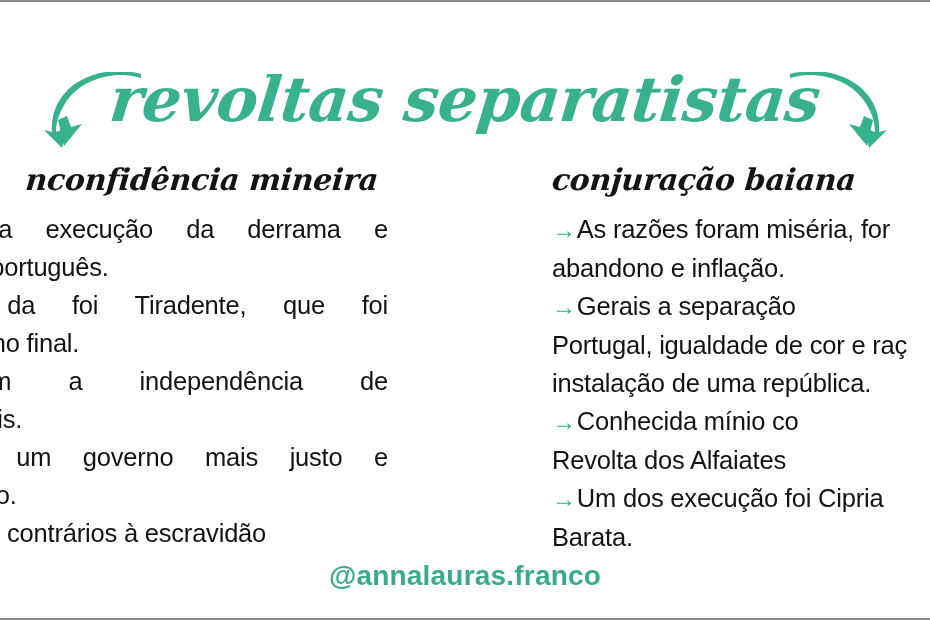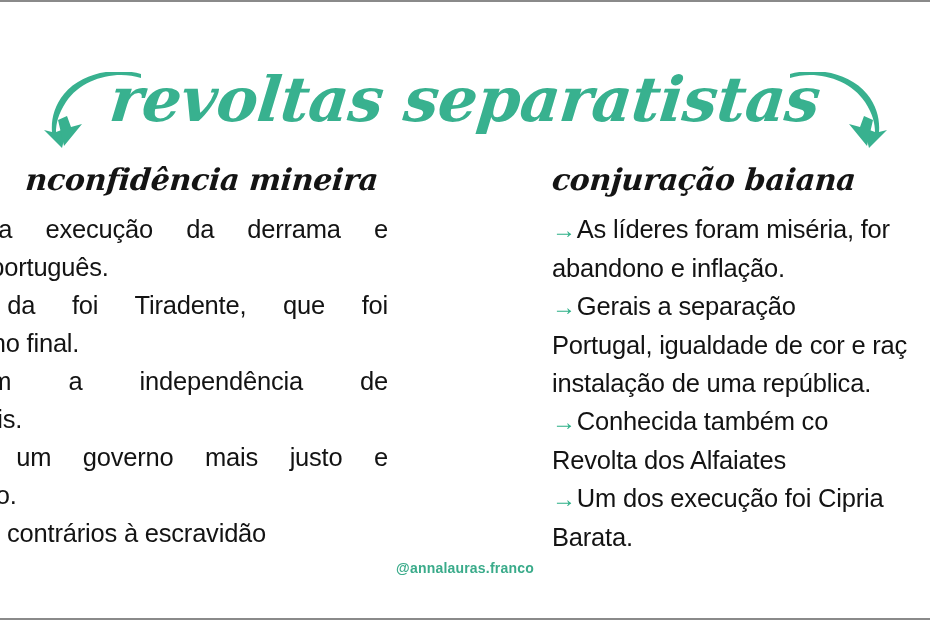--- a/index.html
+++ b/index.html
@@ -102,21 +102,21 @@
   #col-left .bullet.last-line { text-align-last: left; }
   #col-right .bullet { text-align: justify; text-align-last: left; }
 
   
   #footer-handle {
     position: absolute;
     left: 0;
     top: 558px;
     width: 930px;
     text-align: center;
-    font-size: 14px;
+    font-size: 28px;
     font-weight: bold;
     color: #3aab8a;
     letter-spacing: 0.2px;
   }
 </style>
 </head>
 <body>
 
 <div id="canvas">
 
@@ -152,32 +152,32 @@
       <p class="bullet last-line">ocrático.</p>
       <p class="bullet last-line">o eram contrários à escravidão</p>
     </div>
   </div>
 
   <div class="column" id="col-right">
     <div class="col-heading">conjuração baiana</div>
     <div class="bullet-list">
 
       <p class="bullet">
-        <span class="arrow-glyph">→</span><span>As líderes foram miséria, for</span>
+        <span class="arrow-glyph">→</span><span>As razões foram miséria, for</span>
       </p>
       <p class="bullet last-line">abandono e inflação.</p>
 
       <p class="bullet">
         <span class="arrow-glyph">→</span><span>Gerais a separação</span>
       </p>
       <p class="bullet">Portugal, igualdade de cor e raç</p>
       <p class="bullet last-line">instalação de uma república.</p>
 
       <p class="bullet">
-        <span class="arrow-glyph">→</span><span>Conhecida também co</span>
+        <span class="arrow-glyph">→</span><span>Conhecida mínio co</span>
       </p>
       <p class="bullet last-line">Revolta dos Alfaiates</p>
 
       <p class="bullet">
         <span class="arrow-glyph">→</span><span>Um dos execução foi Cipria</span>
       </p>
       <p class="bullet last-line">Barata.</p>
 
     </div>
   </div>

